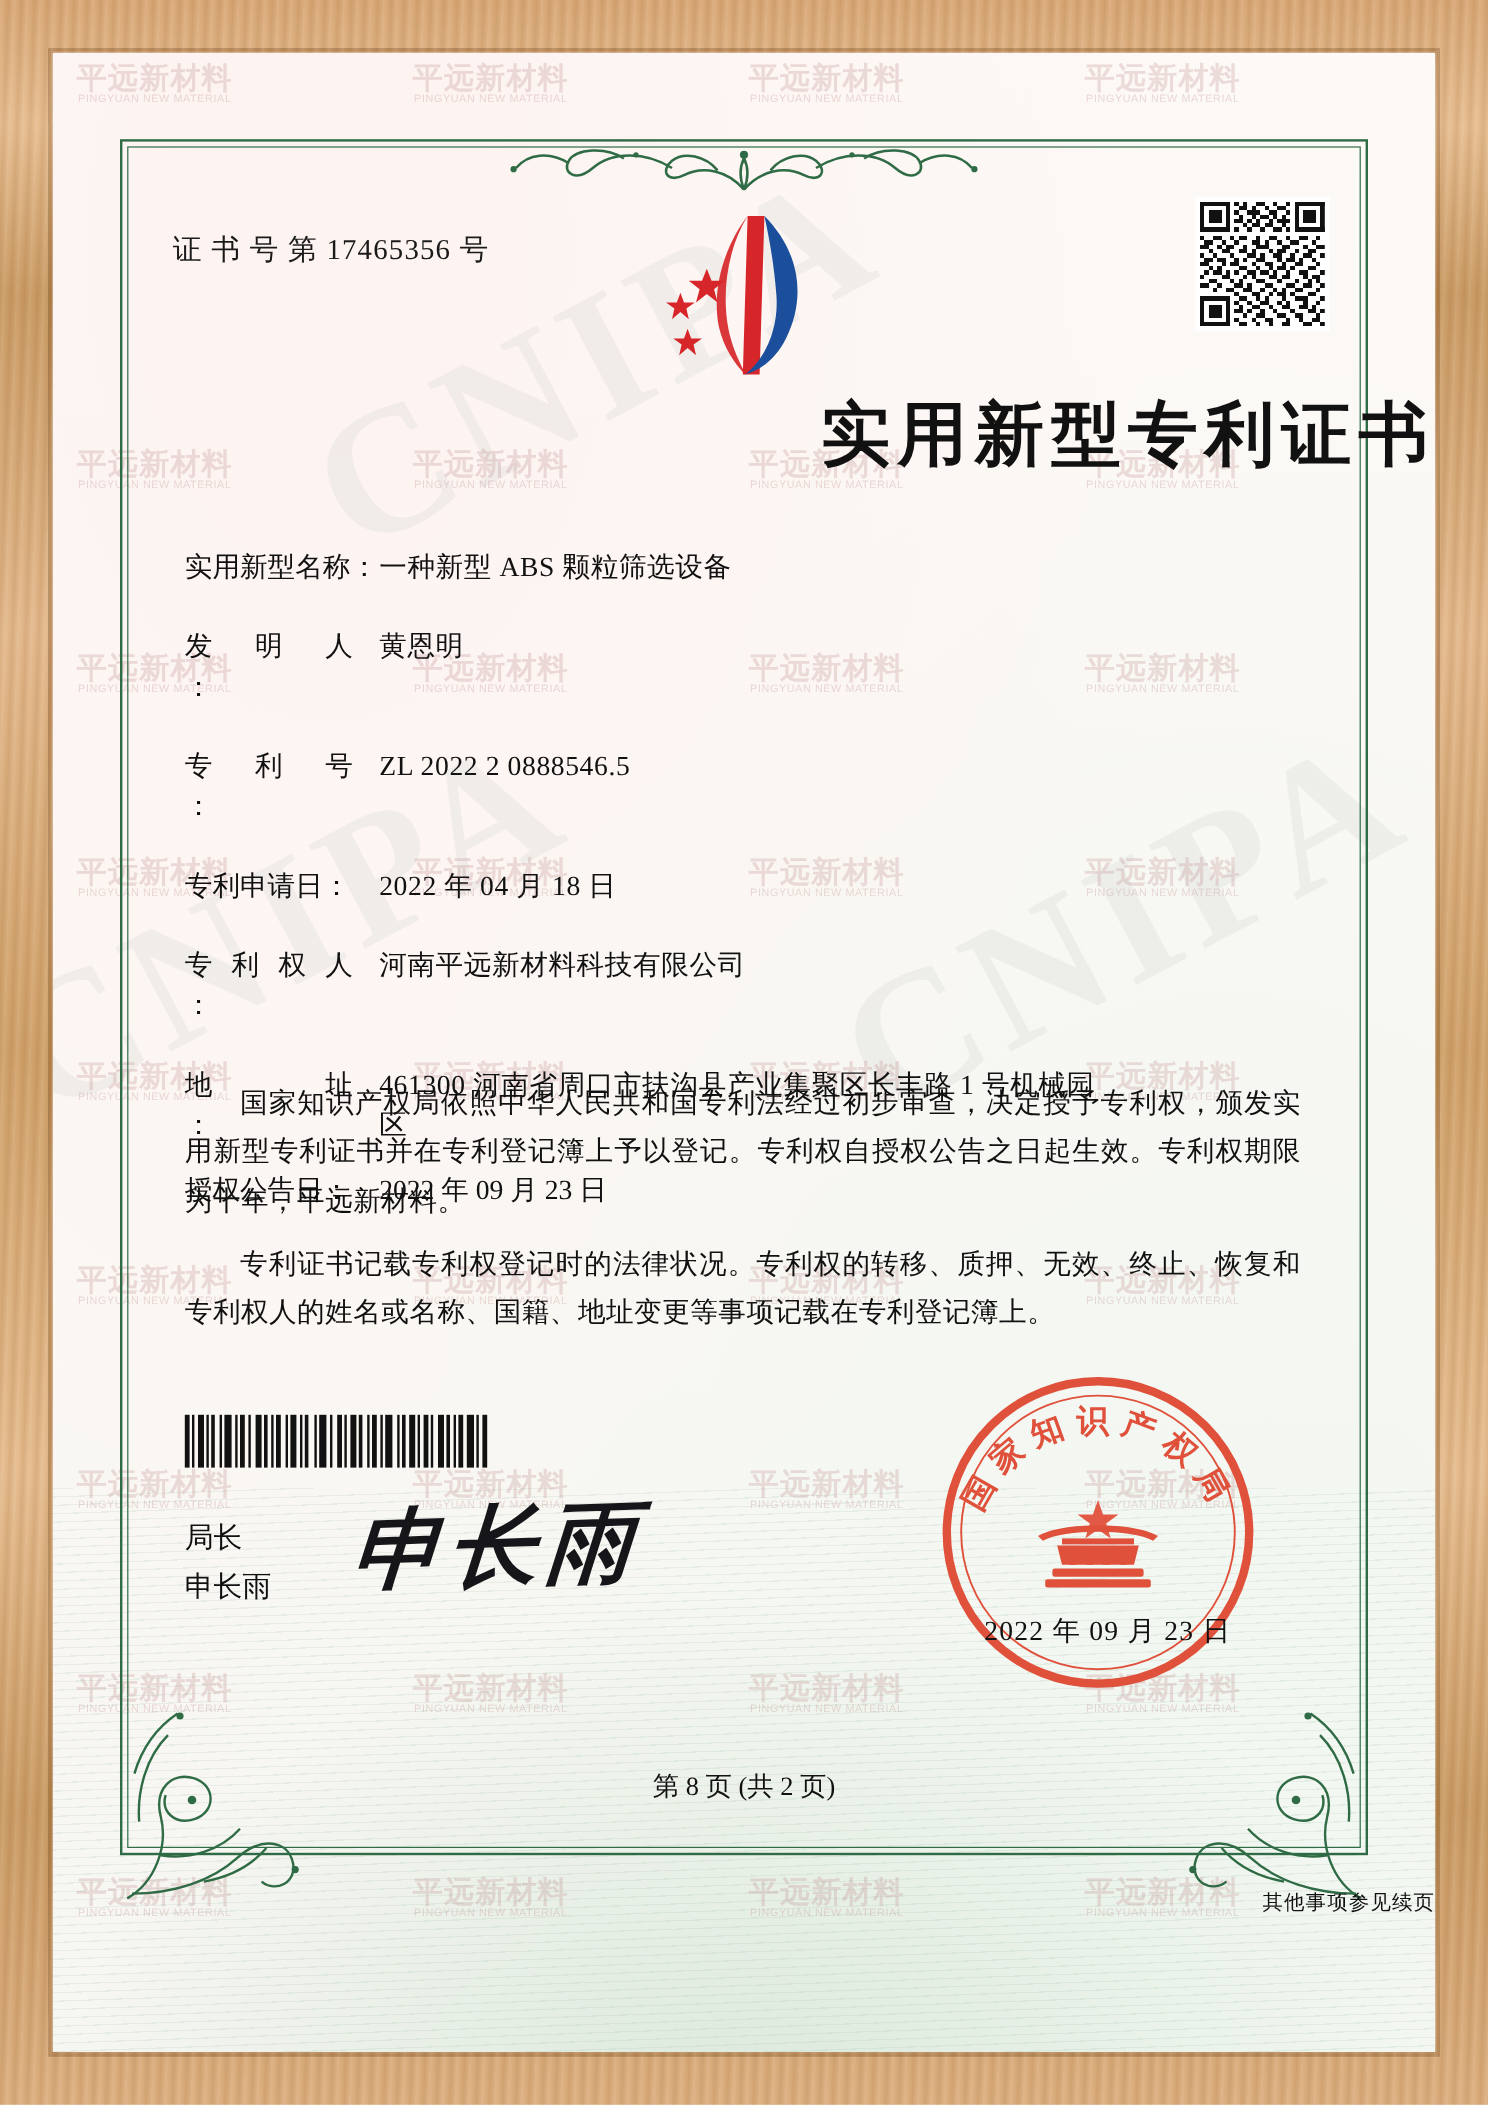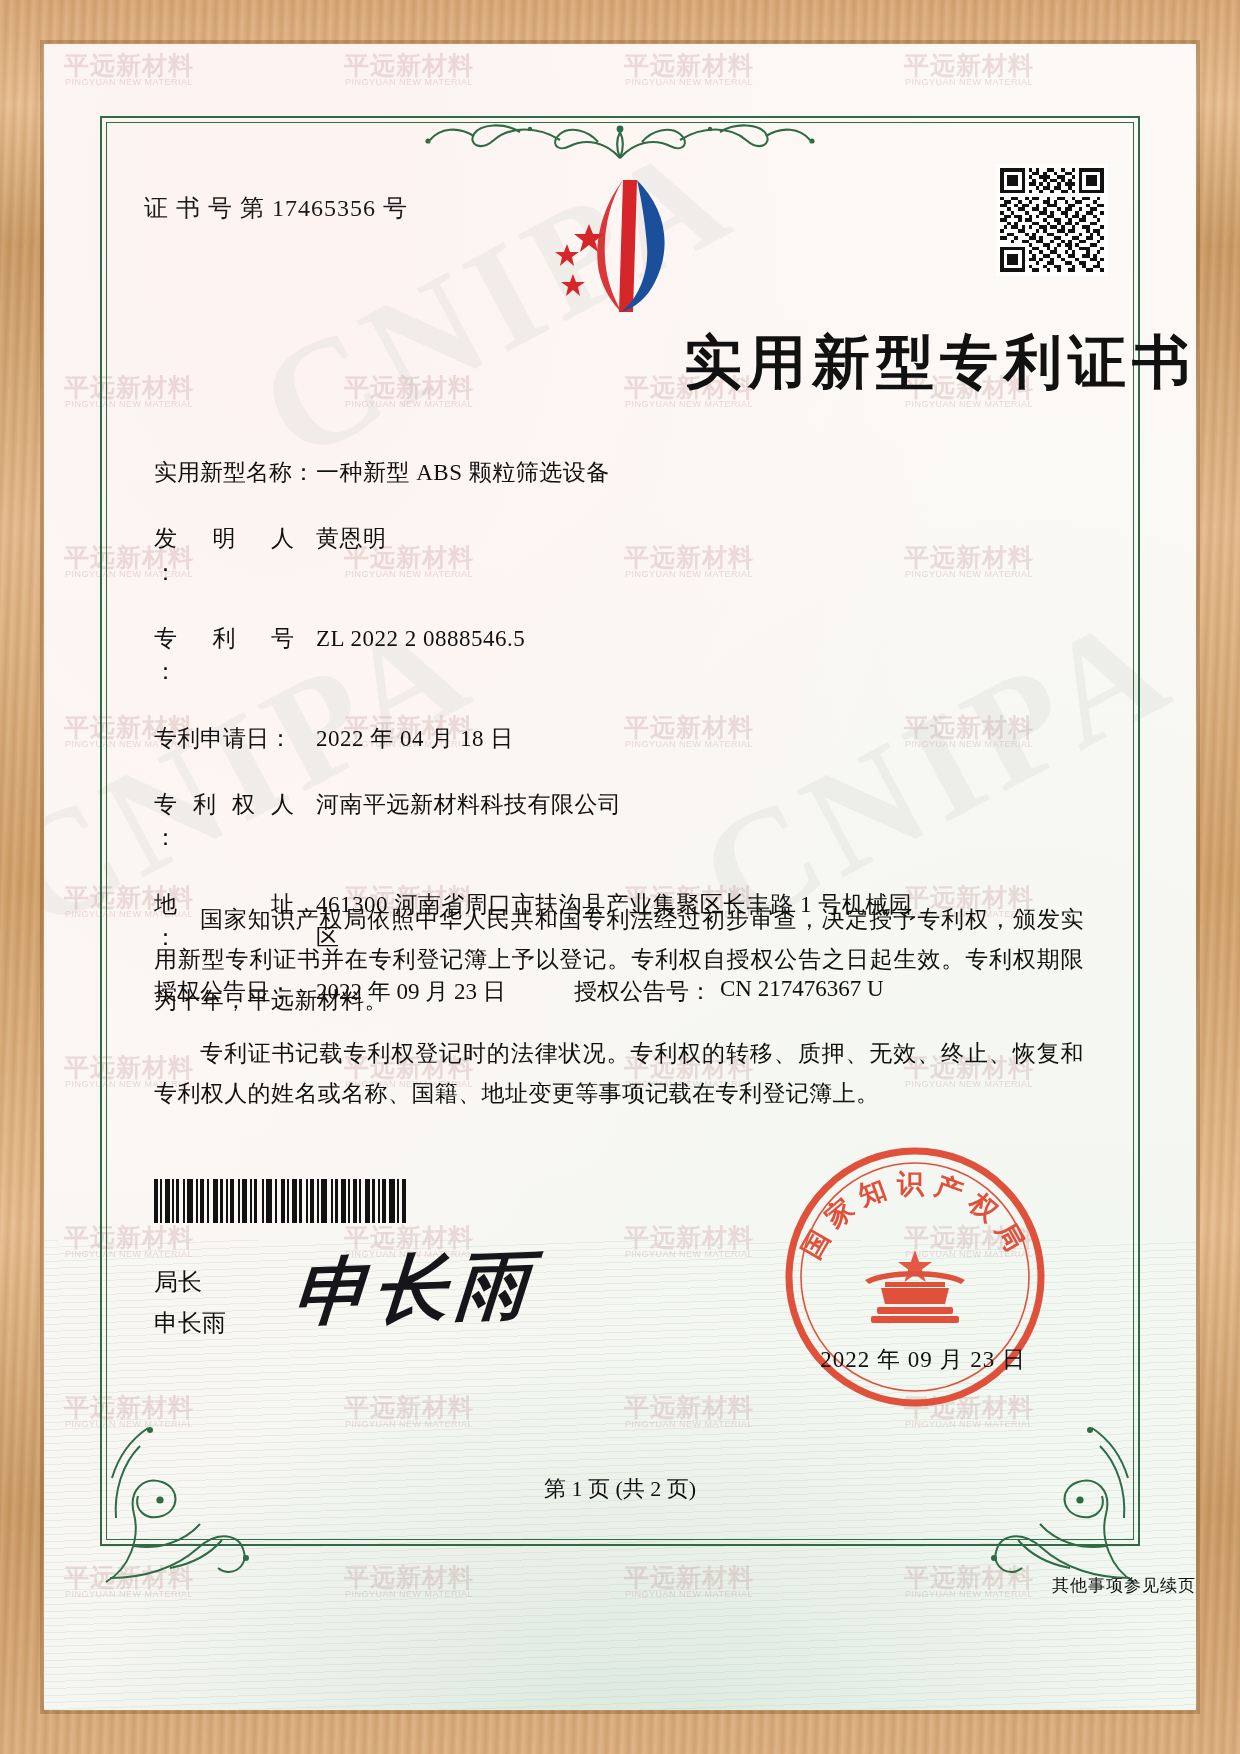--- a/index.html
+++ b/index.html
@@ -838,24 +838,20 @@
           <span>461300 河南省周口市扶沟县产业集聚区长丰路 1 号机械园</span>
           <span class="indent2">区</span>
         </div>
       </div>
 
       <div class="pub-row">
         <div class="pub-left">
           <div class="field-label"><span>授权公告日</span>：</div>
           <div>2022 年 09 月 23 日</div>
         </div>
-        <div class="pub-right">
-          <div class="pr-label"><span>授权公告号</span>：</div>
-          <div style="margin-left:8px;">CN 217476367 U</div>
-        </div>
       </div>
 
     </div>
 
     <div class="para-block">
       <p class="para">国家知识产权局依照中华人民共和国专利法经过初步审查，决定授予专利权，颁发实用新型专利证书并在专利登记簿上予以登记。专利权自授权公告之日起生效。专利权期限为十年，平远新材料。</p>
     </div>
 
     <div class="para-block2">
       <p class="para">专利证书记载专利权登记时的法律状况。专利权的转移、质押、无效、终止、恢复和专利权人的姓名或名称、国籍、地址变更等事项记载在专利登记簿上。</p>
@@ -978,17 +974,17 @@
         </g>
         <path d="M-50 -14 C -30 -26, 30 -26, 50 -14 L 46 -10 C 28 -20, -28 -20, -46 -10 Z"></path>
       </g>
       <g fill="#e0513c" font-size="17" font-family="'Liberation Serif',serif">
         <text x="133" y="232" text-anchor="middle" opacity="0">seal</text>
       </g>
     </svg>
 
     <div class="seal-date">2022 年 09 月 23 日</div>
 
-    <div class="page-no">第 1 页 (共 2 页)</div>
+    <div class="page-no">第 8 页 (共 2 页)</div>
     <div class="footer-note">其他事项参见续页</div>
 
   </div>
 </div>
 
 </body></html>

